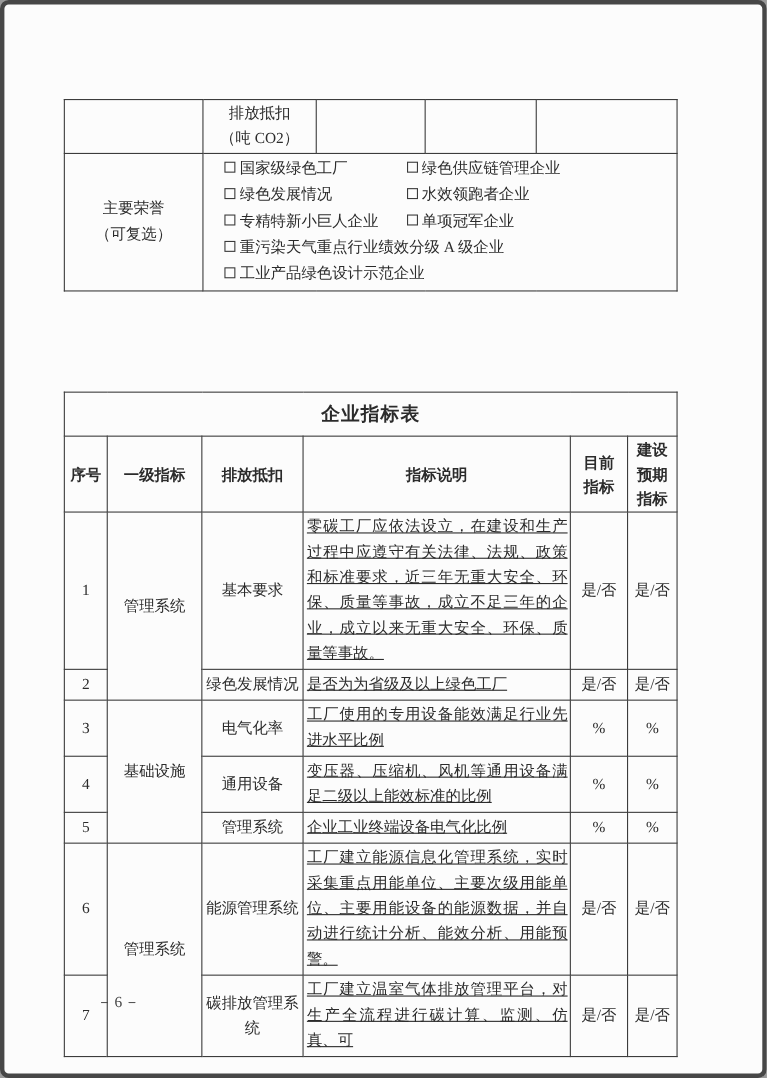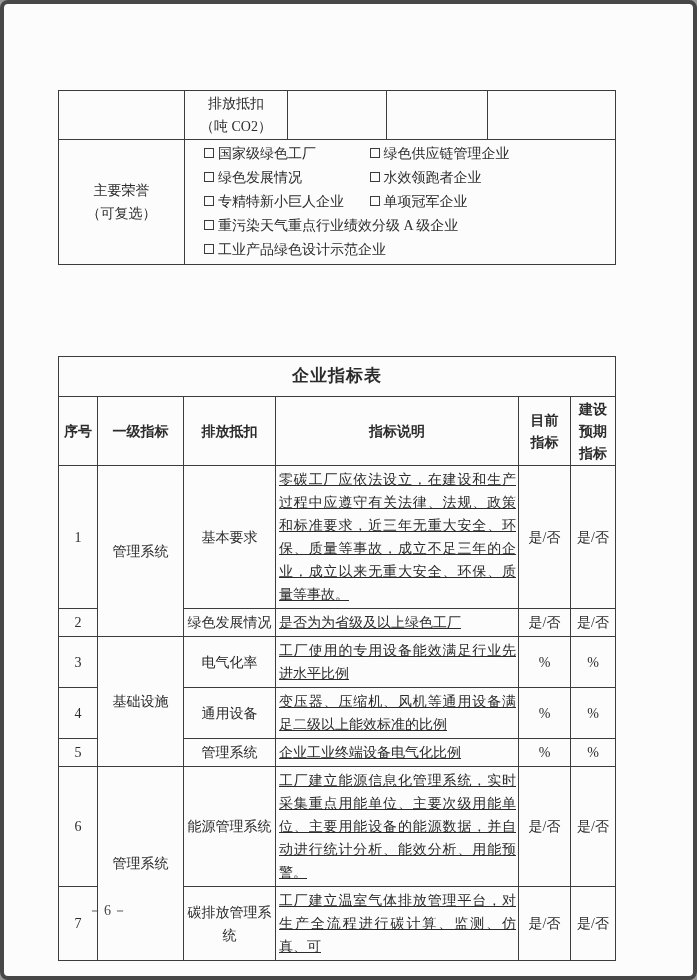--- a/index.html
+++ b/index.html
@@ -20,21 +20,21 @@
      overflow:hidden;}
   .t1{top:86px;}
   .t2{top:352px;}
   .center{text-align:center;}
   .label-2line div{text-align:center;}
   .honors-cell{padding:2px 0 2px 19px;vertical-align:middle;}
   .opt-line{line-height:24px;white-space:nowrap;}
   .opt-col1{display:inline-block;width:162px;}
   .cbx{display:inline-block;width:8px;height:8px;border:1px solid #3b3b3b;
        margin-right:4px;vertical-align:0px;background:#fcfcfc;}
-  .title-cell{font-family:Liberation Mono, monospace;
+  .title-cell{font-family:Liberation Serif, serif;
        font-weight:bold;font-size:17px;text-align:center;height:37px;letter-spacing:1px;}
   .th{font-family:"Liberation Sans","DejaVu Sans",sans-serif;font-weight:bold;
       text-align:center;line-height:22px;}
   .w2{display:inline-block;width:2em;}
   .desc{text-align:justify;padding:2px 2px 2px 3px;text-decoration:underline;}
   .h48{height:48px;} .h47{height:47px;} .h121{height:121px;}
   .h68{height:66px;} .h120{height:118px;} .h30{height:27px;}
   .h45{height:44px;} .h28{height:25px;} .h85{height:83px;} .h50{height:47px;}
   .pageno{position:absolute;left:84px;top:898px;font-size:14px;color:#454545;
       letter-spacing:2px;}

